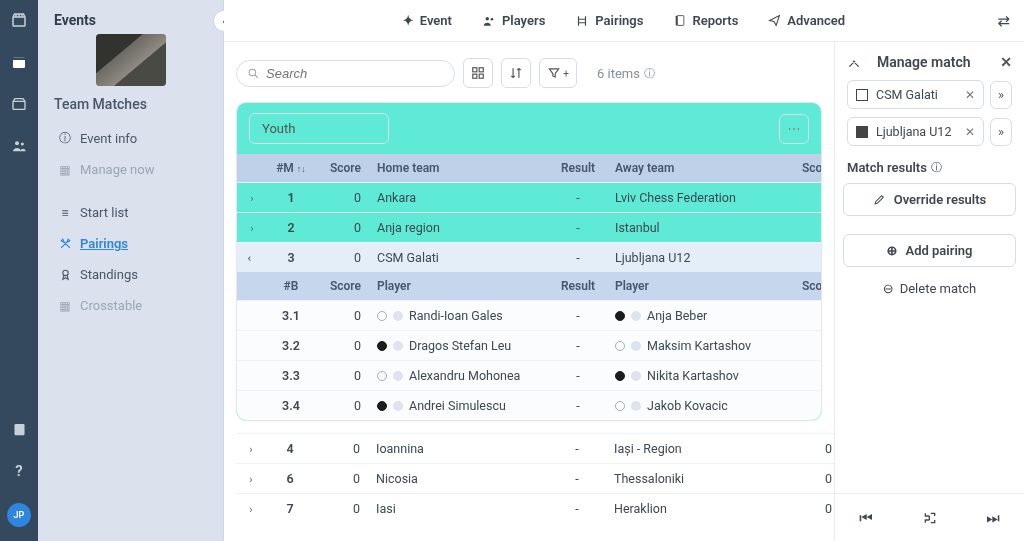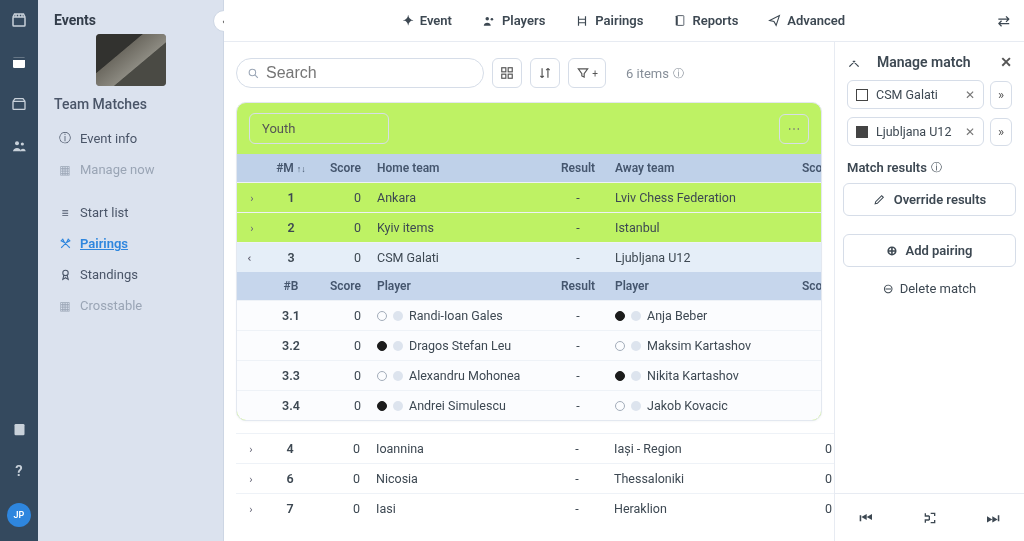--- a/index.html
+++ b/index.html
@@ -64,32 +64,32 @@
     overflow:hidden;
     background:#fff;
   }
   .toolbar { display:flex; align-items:center; gap:8px; margin-bottom:14px;}
   .search {
     flex: 0 0 170px;
     display:flex; align-items:center; gap:6px;
     border:1px solid #d6dde8; border-radius:16px;
     padding: 5px 10px; color:#9aa5b5;
   }
-  .search input { border:none; outline:none; font-size:16px; flex:1; background:transparent; color:#555;}
+  .search input { border:none; outline:none; font-size:13px; flex:1; background:transparent; color:#555;font-style:italic;}
   .icon-btn {
     width:30px; height:30px; border:1px solid #d6dde8; border-radius:6px;
     display:flex; align-items:center; justify-content:center;
     font-size:13px; color:#555; cursor:pointer; background:#fff;
   }
   .icon-btn.wide { width:38px; }
   .items-count { margin-left: 12px; font-size:13px; color:#868e98; display:flex; align-items:center; gap:4px;}
   .card {
     border: 1px solid #e3e8f0; border-radius: 10px; overflow:hidden;
     box-shadow: 0 1px 2px rgba(60,70,90,.04);
-    background:#bef264;
+    background:#5eead4;
   }
   .card-top { display:flex; align-items:center; gap:10px; padding: 10px 12px;}
   .chip {
     border: 1px solid #d6dde8; border-radius: 6px; padding: 7px 40px 7px 12px;
     font-size:13px; color:#555; min-width:140px; cursor:pointer;
   }
   .more-btn { margin-left:auto; width:30px; height:30px; border:1px solid #d6dde8; border-radius:6px; display:flex;align-items:center;justify-content:center; color:#777; cursor:pointer;}
   table { width:100%; border-collapse: collapse; table-layout:fixed;}
   thead th {
     background:#bfd1e9; color:#45566e; font-size:12px; font-weight:600;
@@ -338,21 +338,21 @@
     <td class="col-score">0</td>
     <td class="col-team">Ankara</td>
     <td class="col-res">-</td>
     <td class="col-team">Lviv Chess Federation</td>
     <td class="col-score">0</td>
     </tr>
           <tr class="">
     <td class="col-exp"><span class="exp ">›</span></td>
     <td class="col-m">2</td>
     <td class="col-score">0</td>
-    <td class="col-team">Kyiv items</td>
+    <td class="col-team">Anja region</td>
     <td class="col-res">-</td>
     <td class="col-team">Istanbul</td>
     <td class="col-score">0</td>
     </tr>
           <tr class="sel">
     <td class="col-exp"><span class="exp down">⌄</span></td>
     <td class="col-m">3</td>
     <td class="col-score">0</td>
     <td class="col-team">CSM Galati</td>
     <td class="col-res">-</td>

